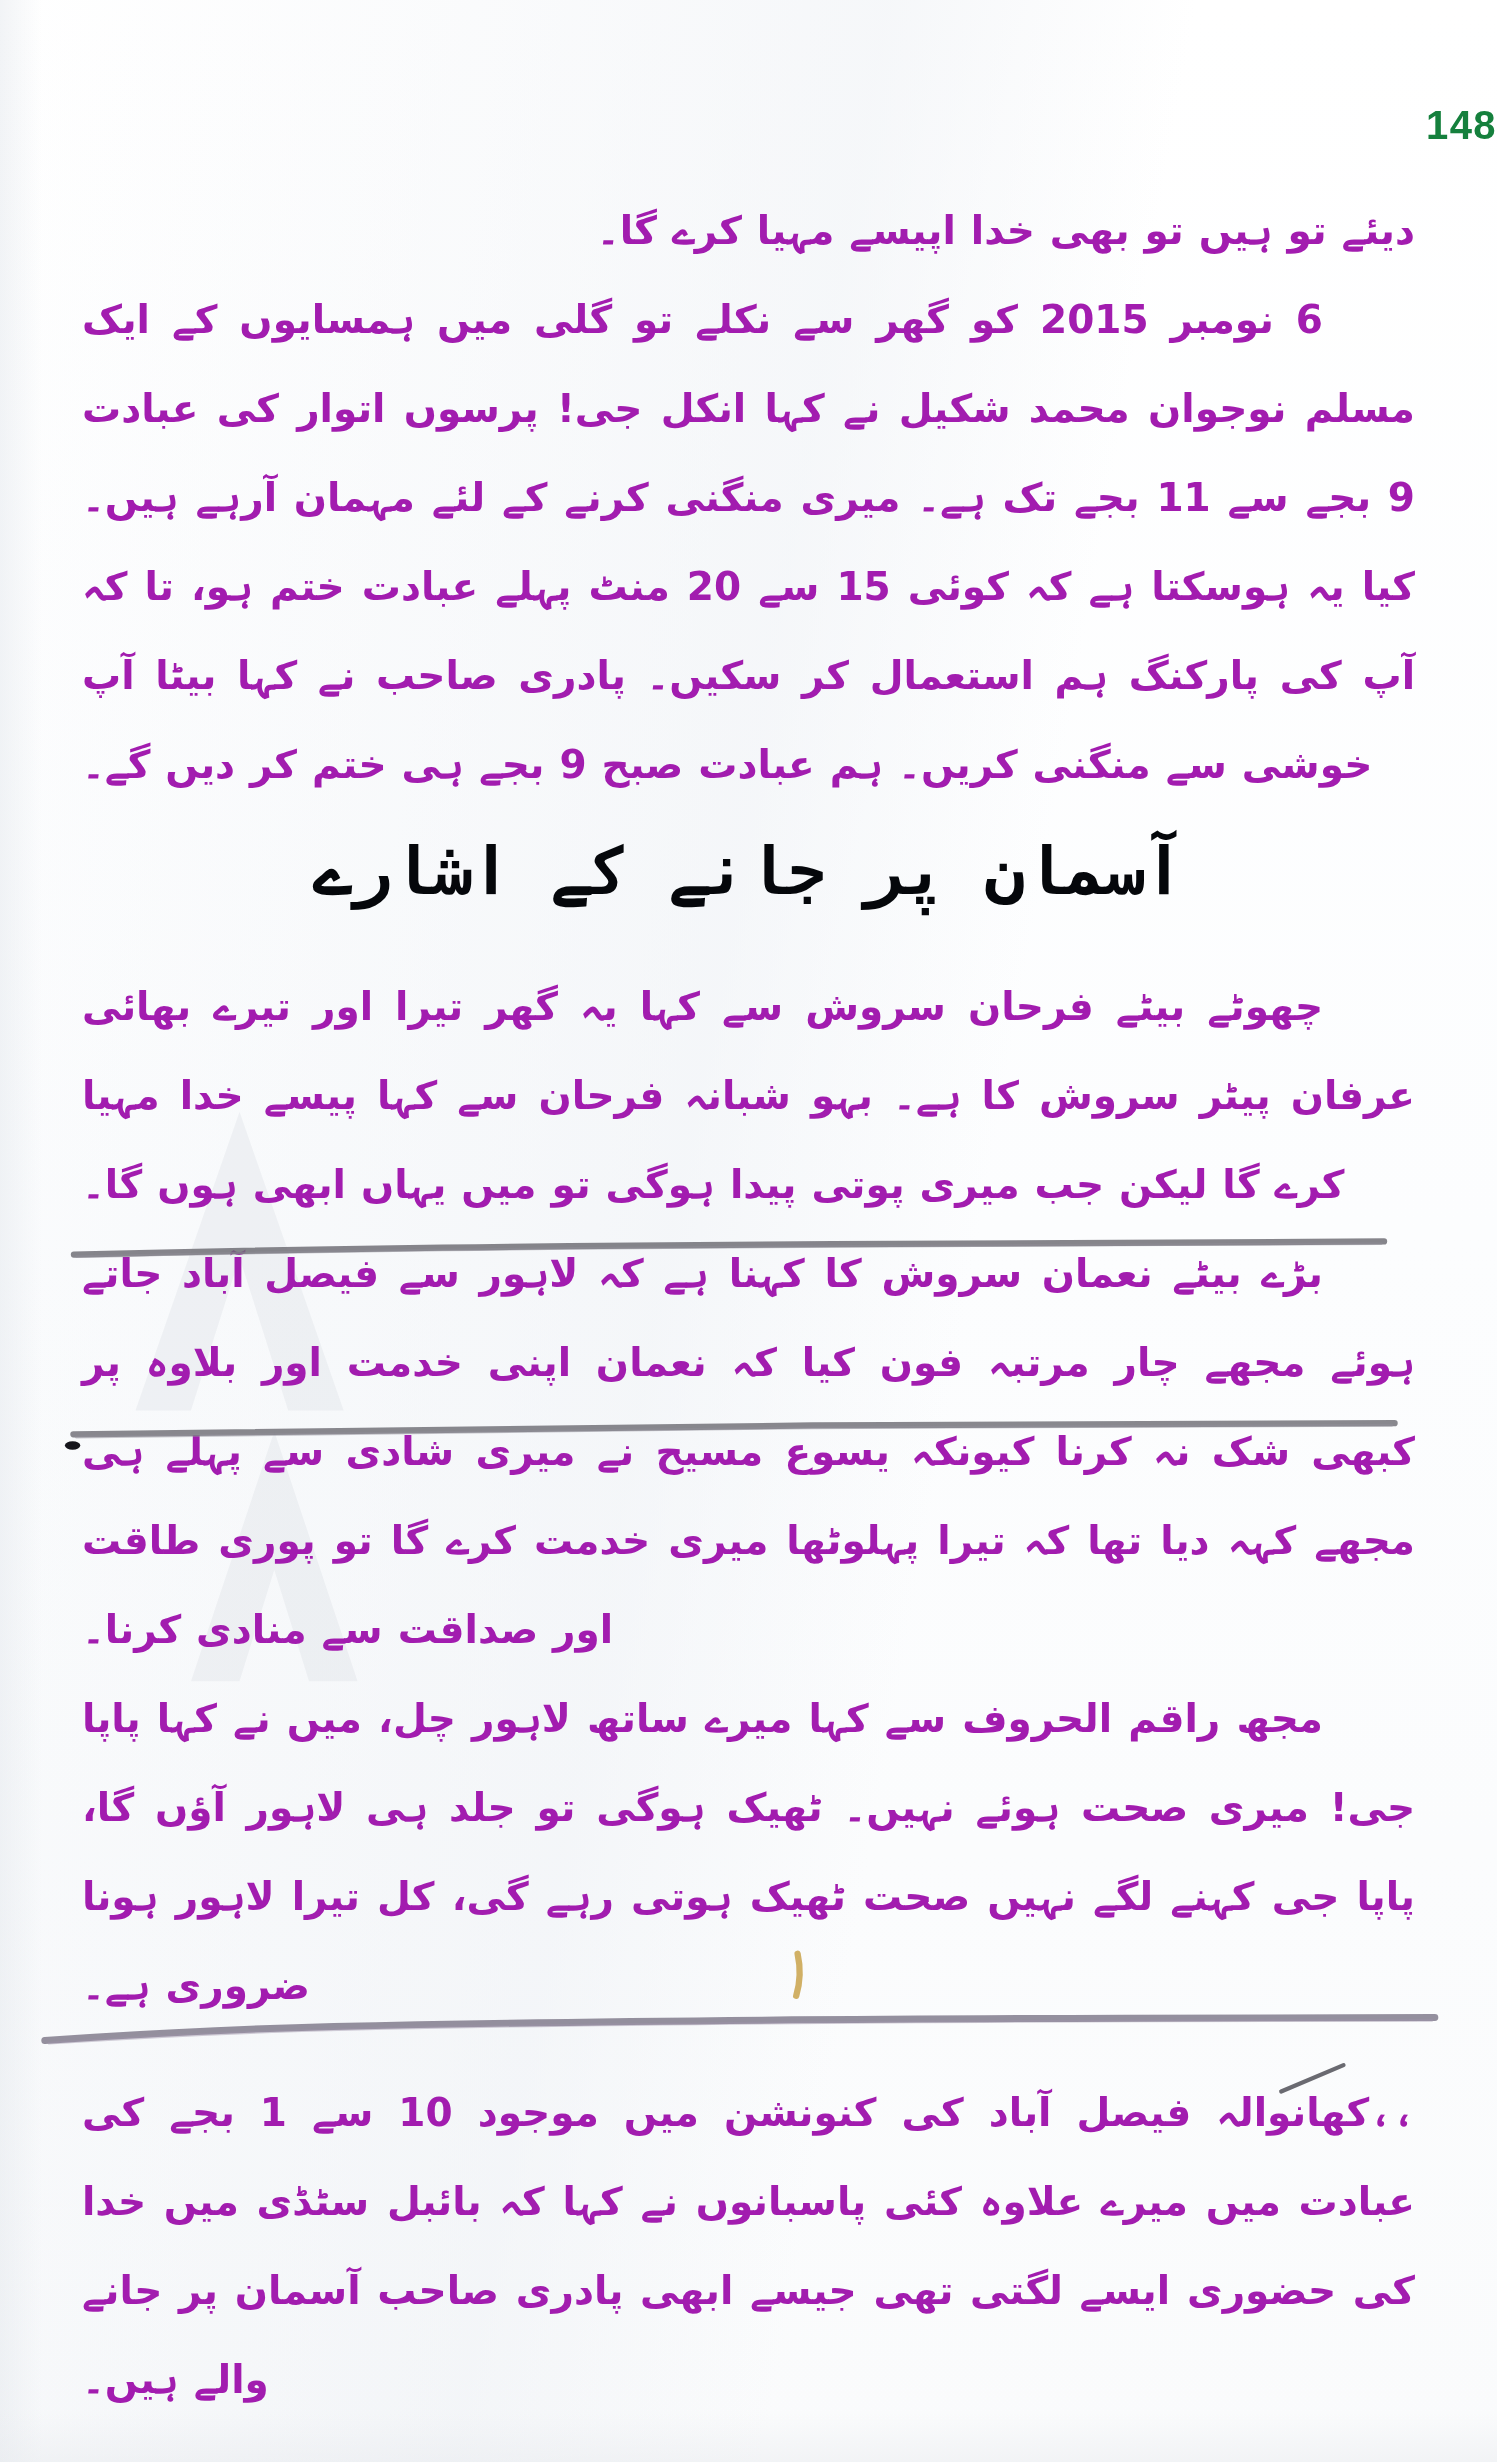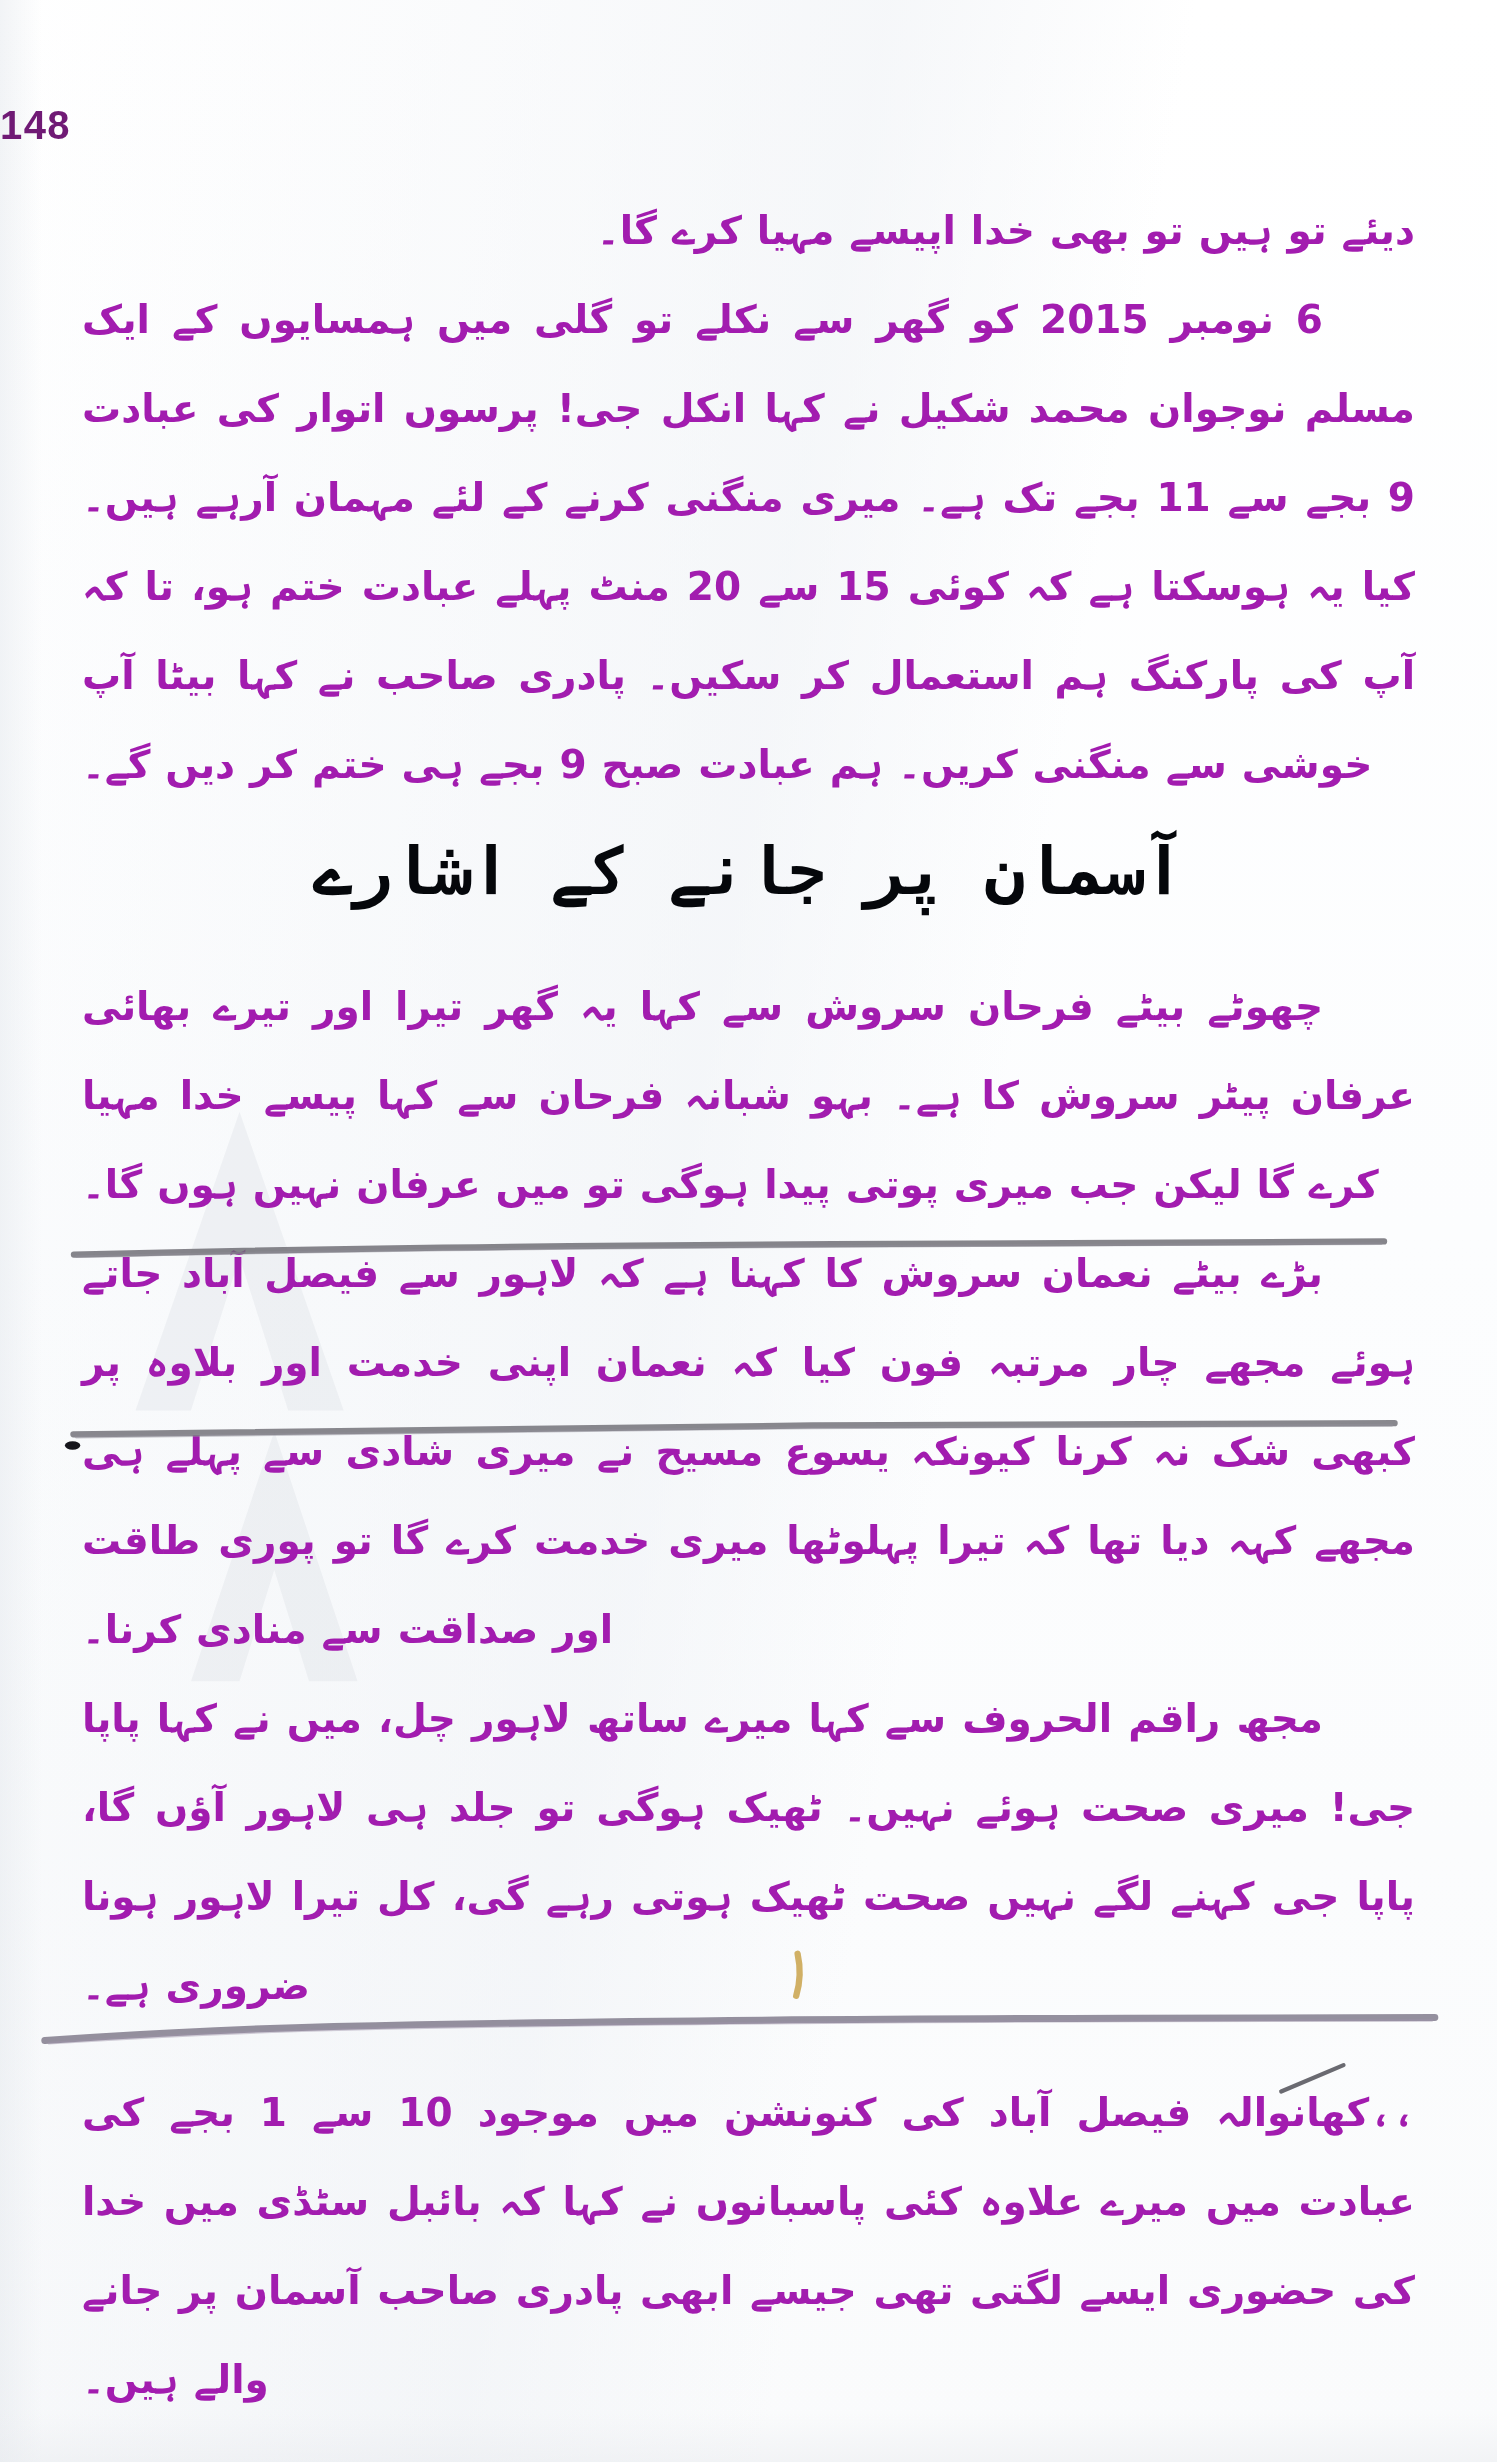--- a/index.html
+++ b/index.html
@@ -63,26 +63,26 @@
     position: relative;
     z-index: 5;
     padding: 0;
   }
 
   .folio {
     position: absolute;
     top: 103px;
     left: 0;
     right: 0;
-    text-align: left;
+    text-align: right;
     font-family: "Liberation Sans", sans-serif;
     font-size: 40px;
     font-weight: 700;
     letter-spacing: 1.4px;
-    color: #701a75;
+    color: #15803d;
   }
 
   .body-block {
     position: absolute;
     top: 186px;
     right: 82px;
     left: 82px;
   }
 
   p.para {
@@ -165,21 +165,21 @@
 
       <div class="spacer-sm"></div>
 
       <h2 class="section-heading">آسمان پر جانے کے اشارے</h2>
 
       <div class="spacer-sm"></div>
 
 
       <div class="spacer-sm"></div>
 
-      <p class="para indent">چھوٹے بیٹے فرحان سروش سے کہا یہ گھر تیرا اور تیرے بھائی عرفان پیٹر سروش کا ہے۔ بہو شبانہ فرحان سے کہا پیسے خدا مہیا کرے گا لیکن جب میری پوتی پیدا ہوگی تو میں عرفان نہیں ہوں گا۔</p>
+      <p class="para indent">چھوٹے بیٹے فرحان سروش سے کہا یہ گھر تیرا اور تیرے بھائی عرفان پیٹر سروش کا ہے۔ بہو شبانہ فرحان سے کہا پیسے خدا مہیا کرے گا لیکن جب میری پوتی پیدا ہوگی تو میں یہاں ابھی ہوں گا۔</p>
 
       <p class="para indent">بڑے بیٹے نعمان سروش کا کہنا ہے کہ لاہور سے فیصل آباد جاتے ہوئے مجھے چار مرتبہ فون کیا کہ نعمان اپنی خدمت اور بلاوہ پر کبھی شک نہ کرنا کیونکہ یسوع مسیح نے میری شادی سے پہلے ہی مجھے کہہ دیا تھا کہ تیرا پہلوٹھا میری خدمت کرے گا تو پوری طاقت اور صداقت سے منادی کرنا۔</p>
 
       <p class="para indent">مجھ راقم الحروف سے کہا میرے ساتھ لاہور چل، میں نے کہا پاپا جی! میری صحت ہوئے نہیں۔ ٹھیک ہوگی تو جلد ہی لاہور آؤں گا، پاپا جی کہنے لگے نہیں صحت ٹھیک ہوتی رہے گی، کل تیرا لاہور ہونا ضروری ہے۔</p>
 
       <div class="spacer-md"></div>
 
 
       <p class="para"><span class="quote-mark-open">،،</span><span>کھانوالہ فیصل آباد کی کنونشن میں موجود 10 سے 1 بجے کی عبادت میں میرے علاوہ کئی پاسبانوں نے کہا کہ بائبل سٹڈی میں خدا کی حضوری ایسے لگتی تھی جیسے ابھی پادری صاحب آسمان پر جانے والے ہیں۔</span></p>
 

